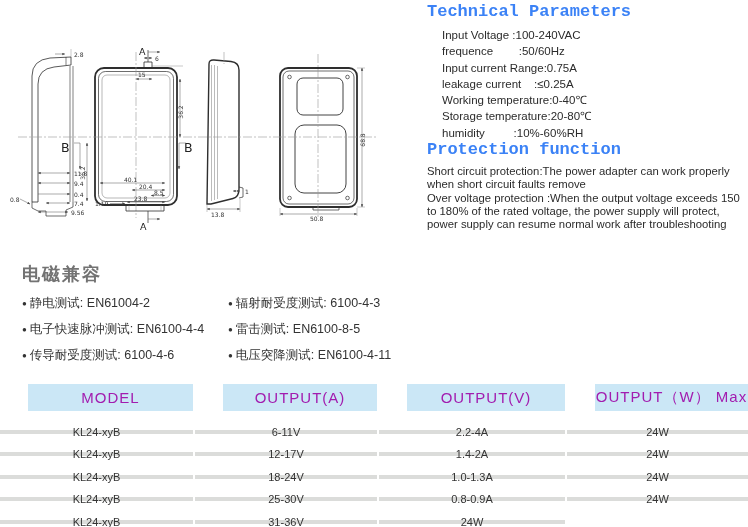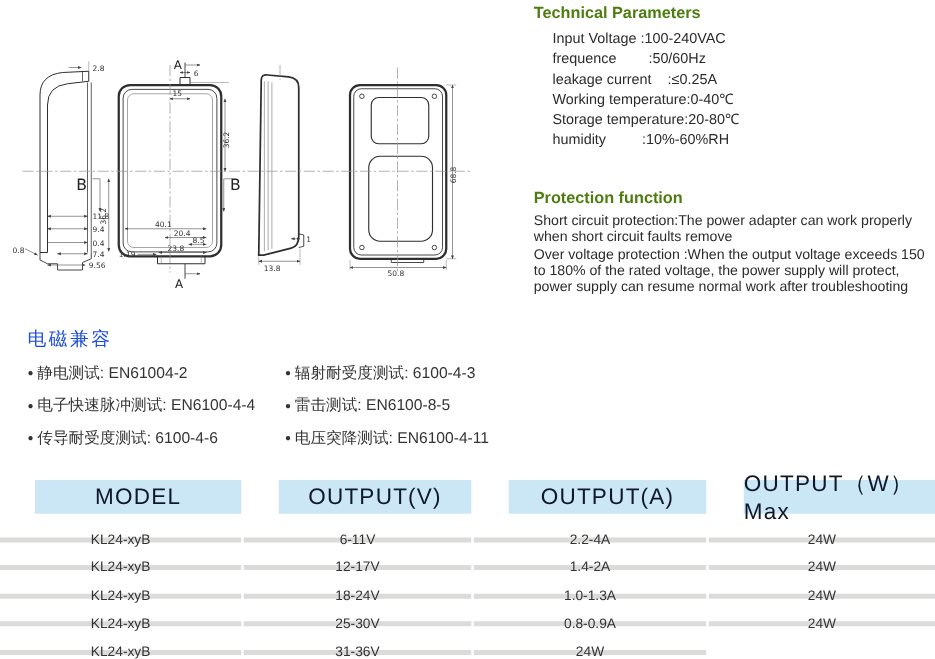--- a/index.html
+++ b/index.html
@@ -9,37 +9,37 @@
   .drawings{position:absolute;left:8px;top:42px;width:400px;height:195px;}
   .drawings text{font-size:6px;fill:#333;font-family:"DejaVu Sans",sans-serif;}
   .drawings text.sec{font-size:9.5px;fill:#222;}
   .drawings text.secB{font-size:12.5px;fill:#222;}
   .ln{stroke:#2e2e2e;fill:none;}
   .dim{stroke:#555;stroke-width:.5;fill:none;}
   .ext{stroke:#777;stroke-width:.4;fill:none;}
   .cl{stroke:#999;stroke-width:.6;stroke-dasharray:9 2 2 2;fill:none;}
   
   .tech{position:absolute;left:427px;top:2px;width:318px;}
-  .sec-title{color:#4d7c0f;font-size:13px;font-weight:700;margin:0 0 6px 0;}
+  .sec-title{color:#3b82f6;font-size:17px;font-weight:700;margin:0 0 6px 0;font-family:Liberation Mono, monospace;}
   .pline{white-space:pre;font-size:11.5px;line-height:16.3px;margin-left:15px;}
-  .prot{position:absolute;left:427px;top:150px;width:320px;}
+  .prot{position:absolute;left:427px;top:140px;width:320px;}
   .prot p{margin:0;font-size:11.3px;line-height:13.3px;}
   .emc{position:absolute;left:22px;top:262px;width:400px;}
-  .emc-title{font-size:15px;font-weight:400;margin:0 0 9px 0;letter-spacing:2px;color:#1d4ed8;}
+  .emc-title{font-size:18px;font-weight:700;margin:0 0 9px 0;letter-spacing:2px;color:#737373;}
   .emc-cols{display:flex;}
   .emc-col{display:flex;flex-direction:column;gap:9px;}
   .emc-col.left{width:206px;}
   .emc-item{font-size:12.5px;display:flex;align-items:center;color:#333;}
   .blt{font-size:8px;margin-right:3px;line-height:1;}
   
   .spec-table{position:absolute;left:0;top:384px;width:748px;display:grid;
               grid-template-columns:193px 182px 186px 181px;
               grid-template-rows:27px repeat(5,20px);gap:2.5px 2px;background:#fff;}
   .th{background:#cbe7f6;display:flex;align-items:center;justify-content:center;
-      font-size:18px;letter-spacing:1px;color:#0f172a;margin-left:28px;}
+      font-size:15px;letter-spacing:1px;color:#a21caf;margin-left:28px;}
   .td{background:#dbdcda;display:flex;align-items:center;justify-content:center;
       font-size:11px;color:#333;margin-top:16px;}
 </style>
 </head>
 <body>
 
 <div class="sheet">
 
   <svg class="drawings" viewBox="0 0 400 195">
     <defs>
@@ -150,20 +150,21 @@
       <text x="302" y="179">50.8</text>
     </g>
 
     <line class="cl" x1="10" y1="95" x2="368" y2="95"></line>
   </svg>
 
   <section class="tech">
     <h3 class="sec-title">Technical Parameters</h3>
     <div class="pline">Input Voltage :100-240VAC</div>
     <div class="pline">frequence        :50/60Hz</div>
+    <div class="pline">Input current Range:0.75A</div>
     <div class="pline">leakage current    :≤0.25A</div>
     <div class="pline">Working temperature:0-40℃</div>
     <div class="pline">Storage temperature:20-80℃</div>
     <div class="pline">humidity         :10%-60%RH</div>
   </section>
 
   <section class="prot">
     <h3 class="sec-title">Protection function</h3>
     <p>Short circuit protection:The power adapter can work properly when short circuit faults remove</p>
     <p>Over voltage protection :When the output voltage exceeds 150 to 180% of the rated voltage,  the power supply will protect, power supply can resume normal work after troubleshooting</p>
@@ -198,22 +199,22 @@
         <div class="emc-item">
           <span class="blt">●</span>
           <span>电压突降测试: EN6100-4-11</span>
         </div>
       </div>
     </div>
   </section>
 
   <div class="spec-table">
     <div class="th">MODEL</div>
+    <div class="th">OUTPUT(A)</div>
     <div class="th">OUTPUT(V)</div>
-    <div class="th">OUTPUT(A)</div>
     <div class="th">OUTPUT（W） Max</div>
 
     <div class="td">KL24-xyB</div>
     <div class="td">6-11V</div>
     <div class="td">2.2-4A</div>
     <div class="td">24W</div>
 
     <div class="td">KL24-xyB</div>
     <div class="td">12-17V</div>
     <div class="td">1.4-2A</div>

